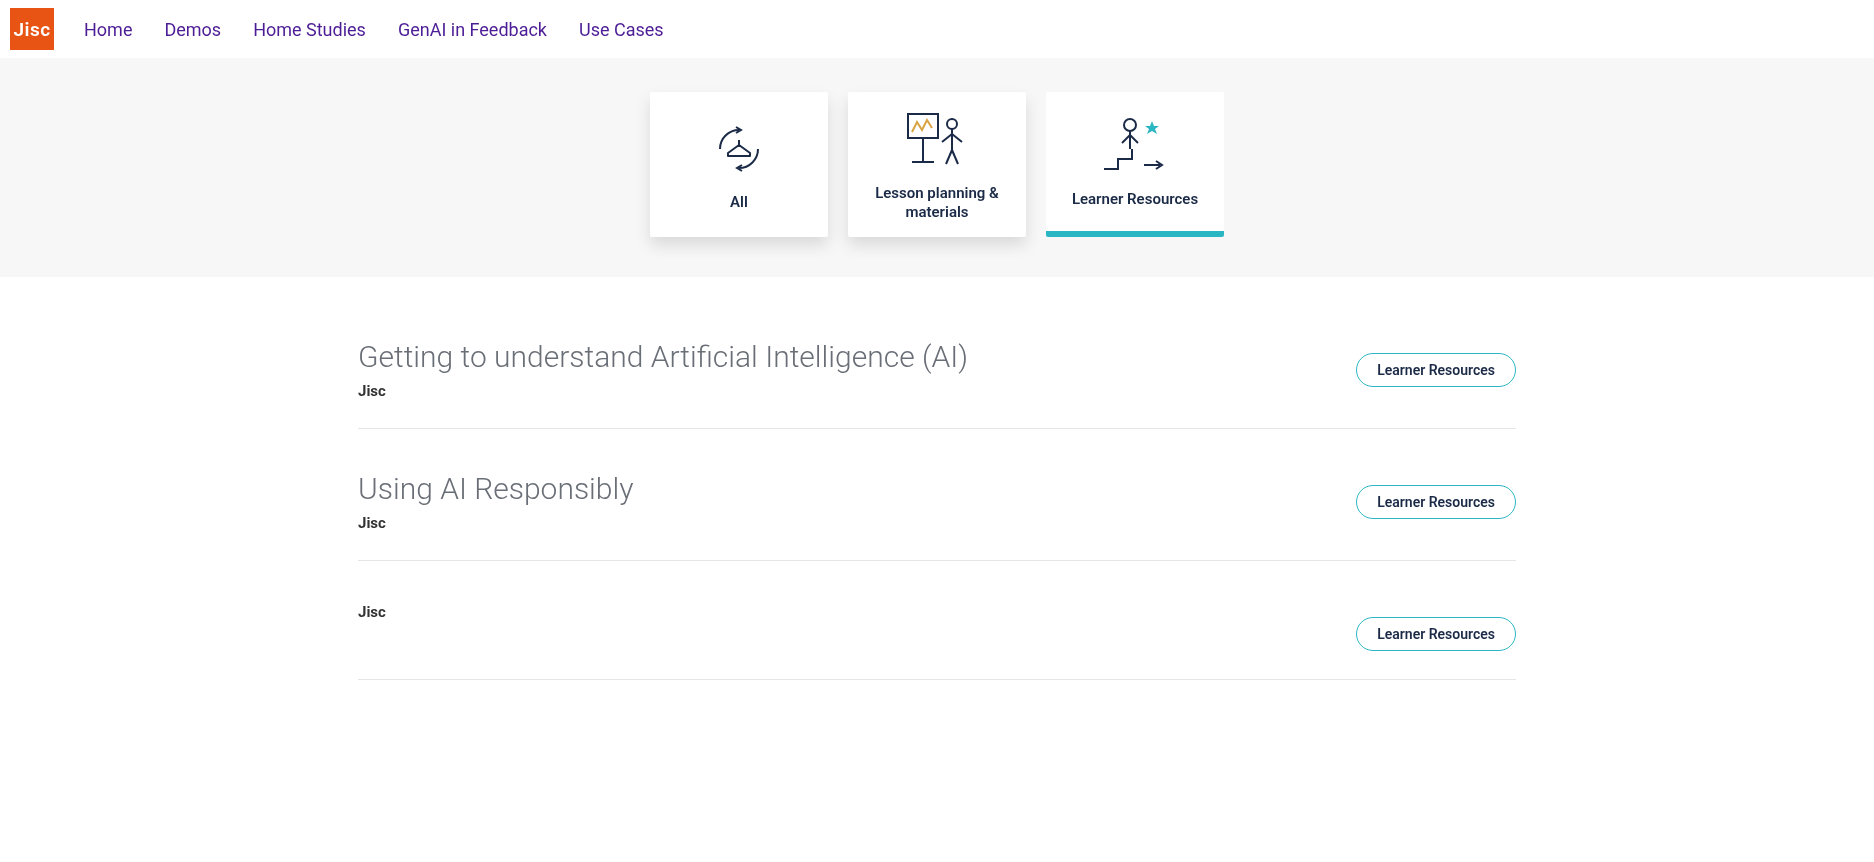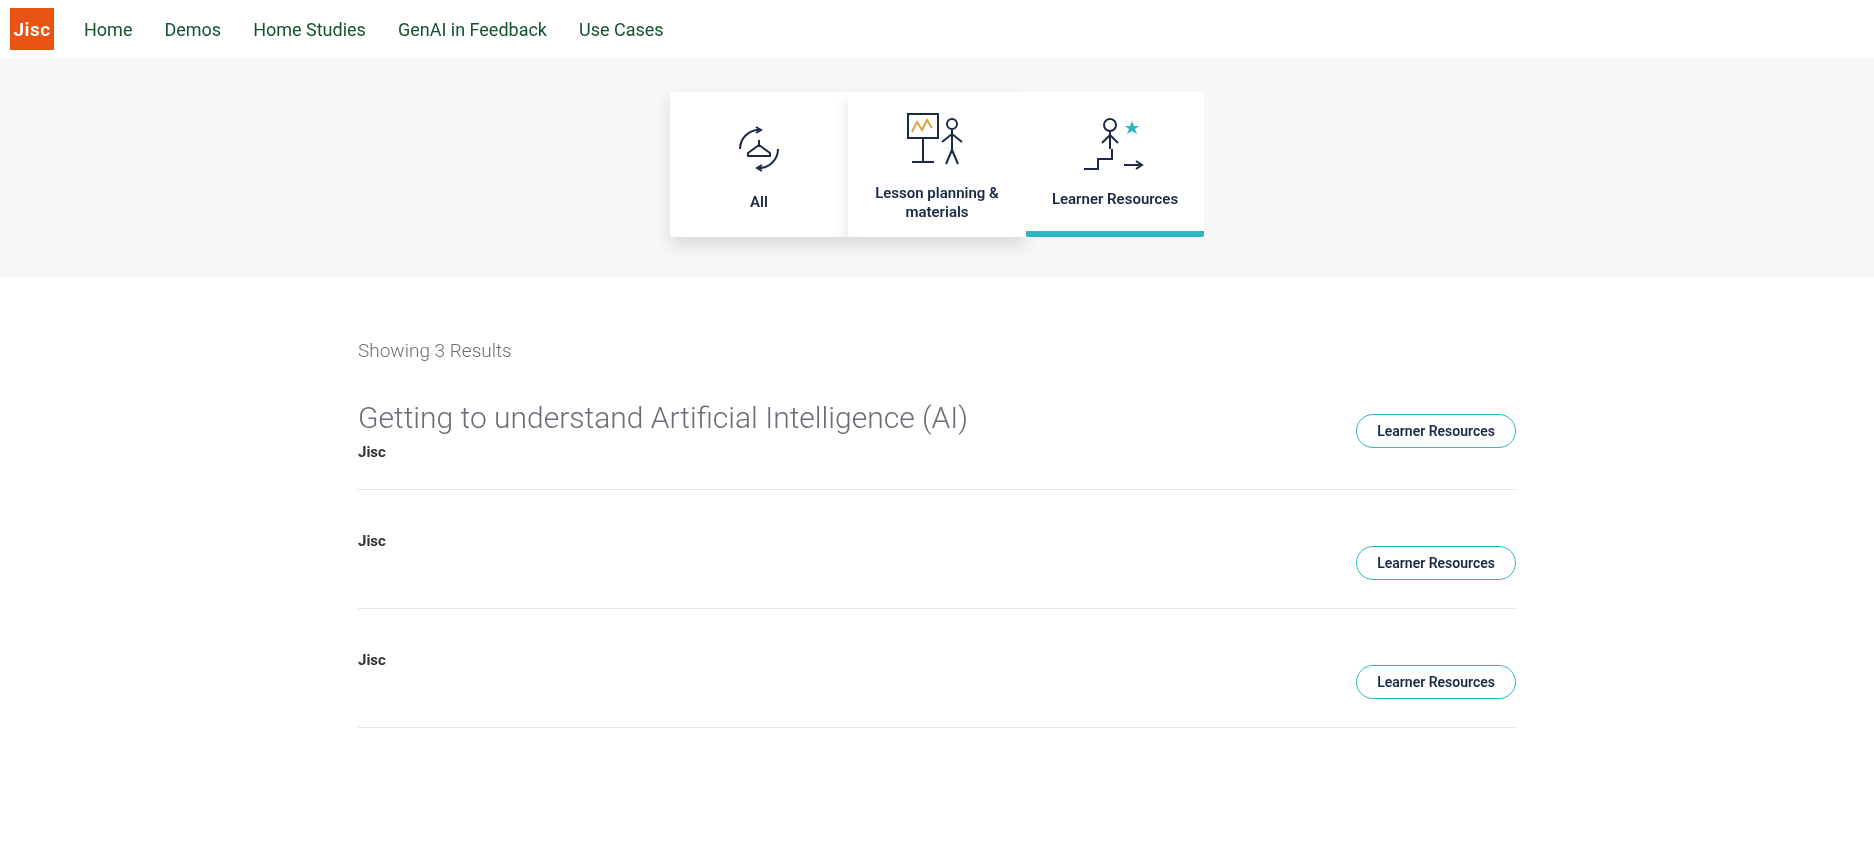--- a/index.html
+++ b/index.html
@@ -30,31 +30,32 @@
     font-size: 19px;
     letter-spacing: 0.5px;
   }
   .nav {
     display: flex;
     gap: 32px;
     margin-left: 30px;
   }
   .nav a {
     font-size: 18px;
-    color: #14532d;
+    color: #4c1d95;
     text-decoration: none;
     cursor: pointer;
   }
 
   
   .filter-strip {
     background: #f7f7f7;
     padding: 34px 0 40px 0;
     display: flex;
     justify-content: center;
+    gap: 20px;
   }
   .filter-card {
     width: 178px;
     height: 145px;
     background: #ffffff;
     border-radius: 2px;
     box-shadow: 0 8px 16px rgba(0,0,0,0.12);
     display: flex;
     flex-direction: column;
     align-items: center;
@@ -195,32 +196,32 @@
         <polyline points="56,46 62,50 56,54"></polyline>
         <polygon points="52,6 54,11 59,11 55,14 57,19 52,16 47,19 49,14 45,11 50,11" fill="#2bb6c4" stroke="none"></polygon>
       </svg>
     </div>
     <div class="label">Learner Resources</div>
   </div>
 
 </section>
 
 <main class="content">
-  <div class="results-count">Showing 3 Results</div>
 
   <article class="result">
     <div class="left">
       <h2>Getting to understand Artificial Intelligence (AI)</h2>
       <div class="source">Jisc</div>
     </div>
     <span class="tag">Learner Resources</span>
   </article>
 
   <article class="result">
     <div class="left">
+      <h2>Using AI Responsibly</h2>
       <div class="source">Jisc</div>
     </div>
     <span class="tag">Learner Resources</span>
   </article>
 
   <article class="result">
     <div class="left">
       <div class="source">Jisc</div>
     </div>
     <span class="tag">Learner Resources</span>

